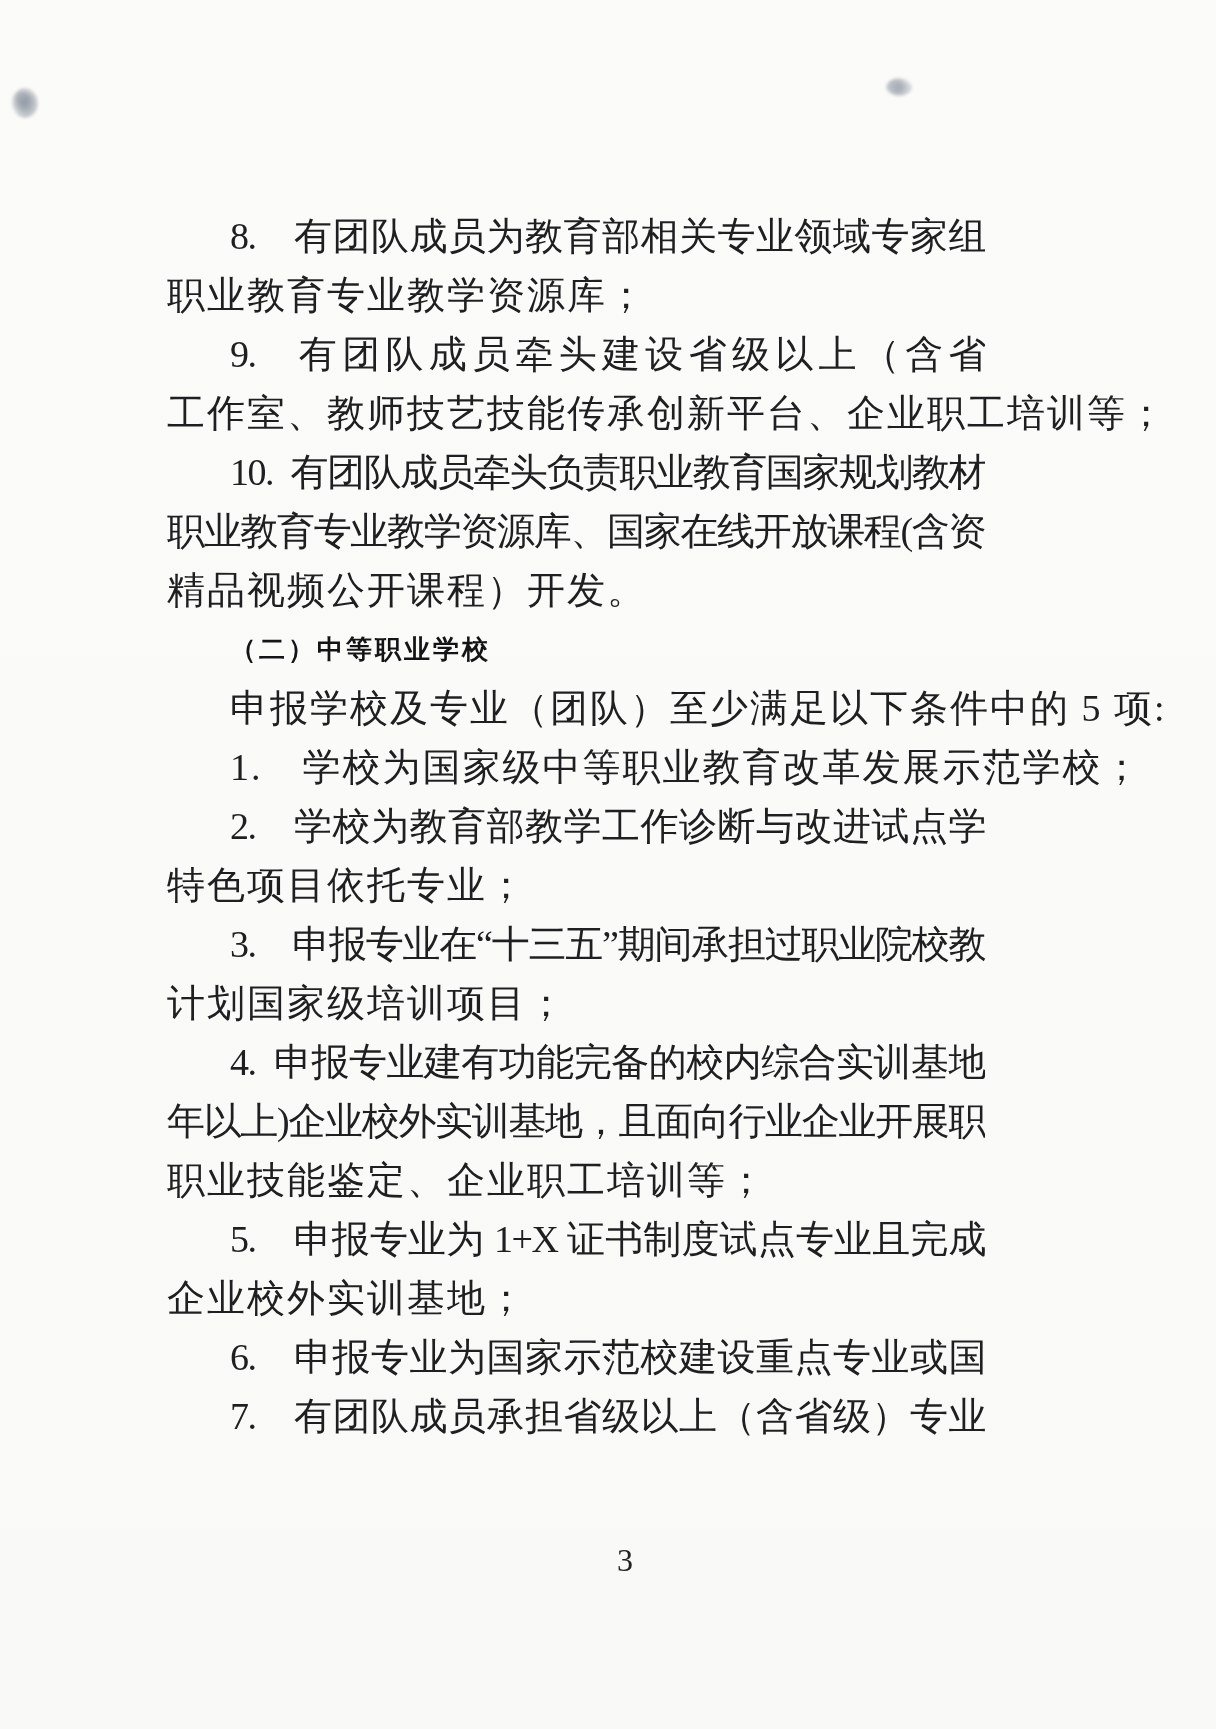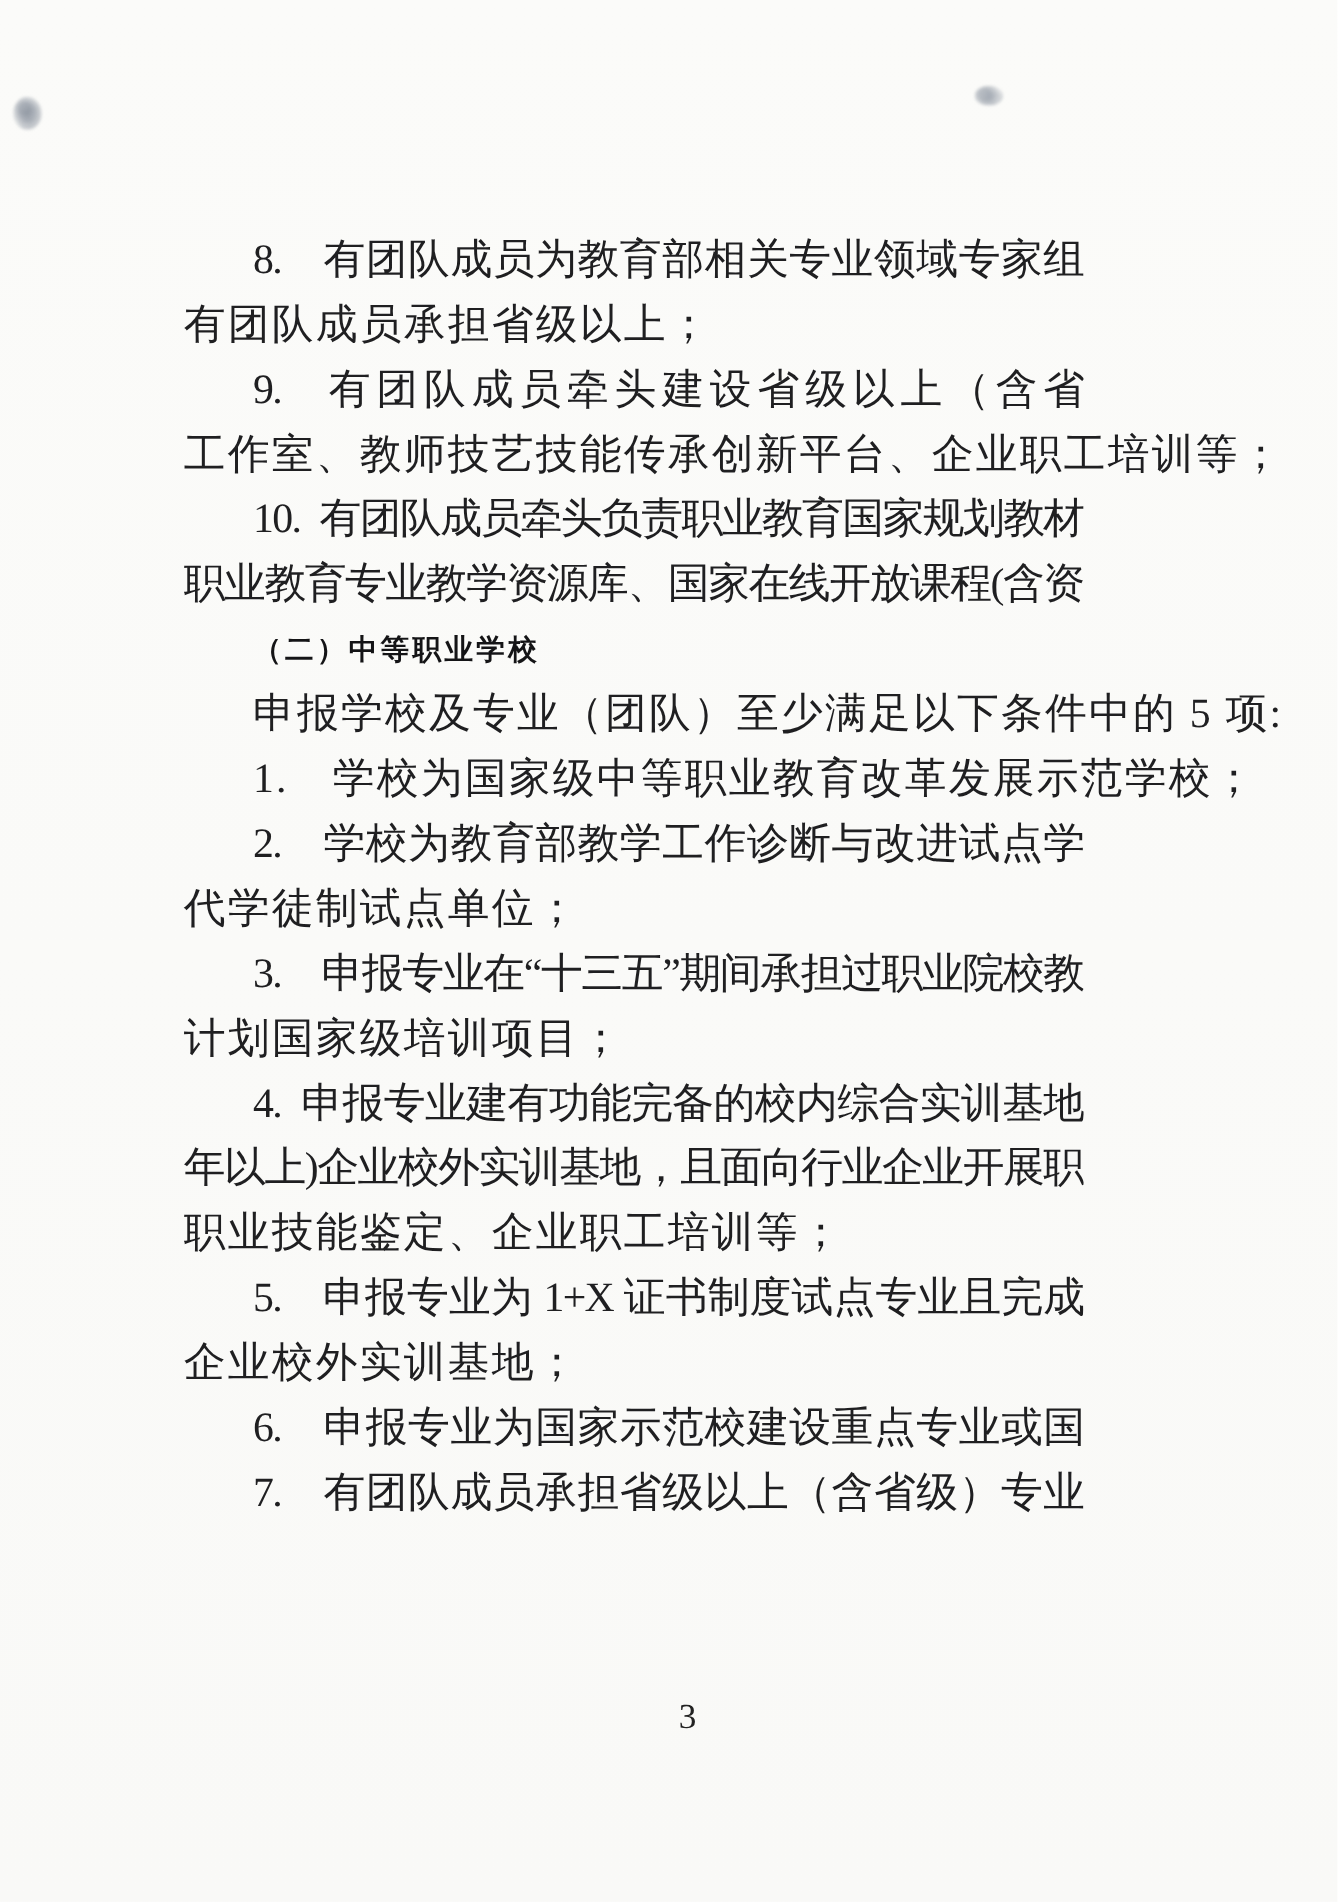--- a/index.html
+++ b/index.html
@@ -74,30 +74,31 @@
   }
 </style>
 </head>
 <body>
 
 <div class="page">
   <div class="artifact artifact-1"></div>
   <div class="artifact artifact-2"></div>
   <main class="doc">
       <div class="line fill indent">8. 有团队成员为教育部相关专业领域专家组织成员，参与</div>
-      <div class="line">有团队成员承担省级以上；</div>
+      <div class="line">职业教育专业教学资源库；</div>
       <div class="line fill indent">9. 有团队成员牵头建设省级以上（含省级）“双师型”名师</div>
       <div class="line">工作室、教师技艺技能传承创新平台、企业职工培训等；</div>
       <div class="line fill indent">10. 有团队成员牵头负责职业教育国家规划教材编写或国家</div>
       <div class="line fill">职业教育专业教学资源库、国家在线开放课程(含资源共享课程、</div>
+      <div class="line">精品视频公开课程）开发。</div>
       <div class="line indent heading">（二）中等职业学校</div>
       <div class="line indent">申报学校及专业（团队）至少满足以下条件中的 5 项:</div>
       <div class="line indent">1. 学校为国家级中等职业教育改革发展示范学校；</div>
       <div class="line fill indent">2. 学校为教育部教学工作诊断与改进试点学校或教育部现</div>
-      <div class="line">代学徒制试点单位；</div>
+      <div class="line">特色项目依托专业；</div>
       <div class="line fill indent">3. 申报专业在“十三五”期间承担过职业院校教师素质提高</div>
       <div class="line">计划国家级培训项目；</div>
       <div class="line fill indent">4. 申报专业建有功能完备的校内综合实训基地和稳定的（3</div>
       <div class="line fill">年以上)企业校外实训基地，且面向行业企业开展职业资格培训、</div>
       <div class="line">职业技能鉴定、企业职工培训等；</div>
       <div class="line fill indent">5. 申报专业为 1+X 证书制度试点专业且完成本省核定的证</div>
       <div class="line">企业校外实训基地；</div>
       <div class="line fill indent">6. 申报专业为国家示范校建设重点专业或国家示范校建设</div>
       <div class="line fill indent">7. 有团队成员承担省级以上（含省级）专业在线精品课程</div>
     </main>

